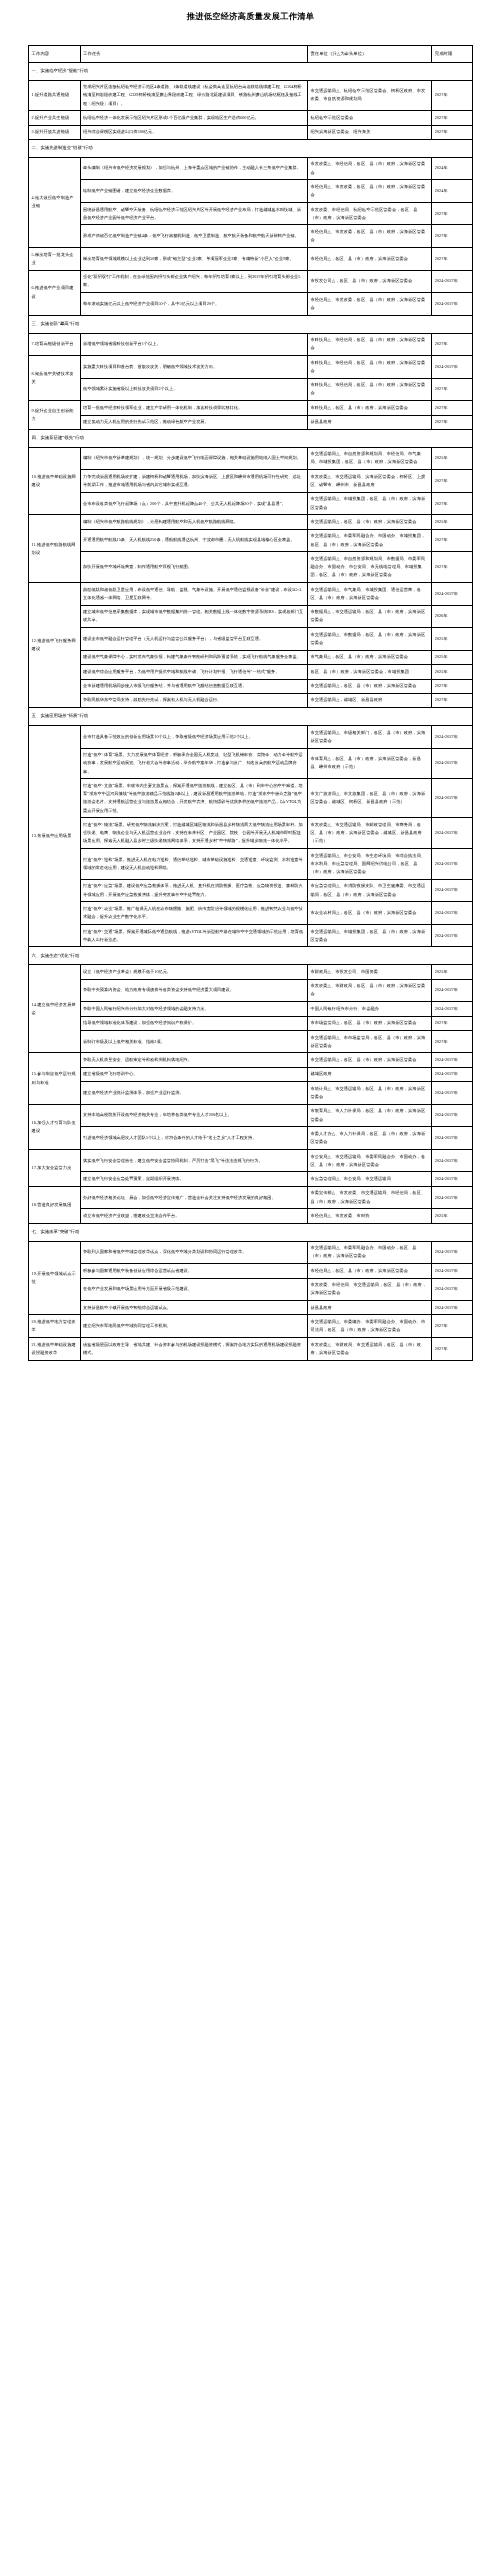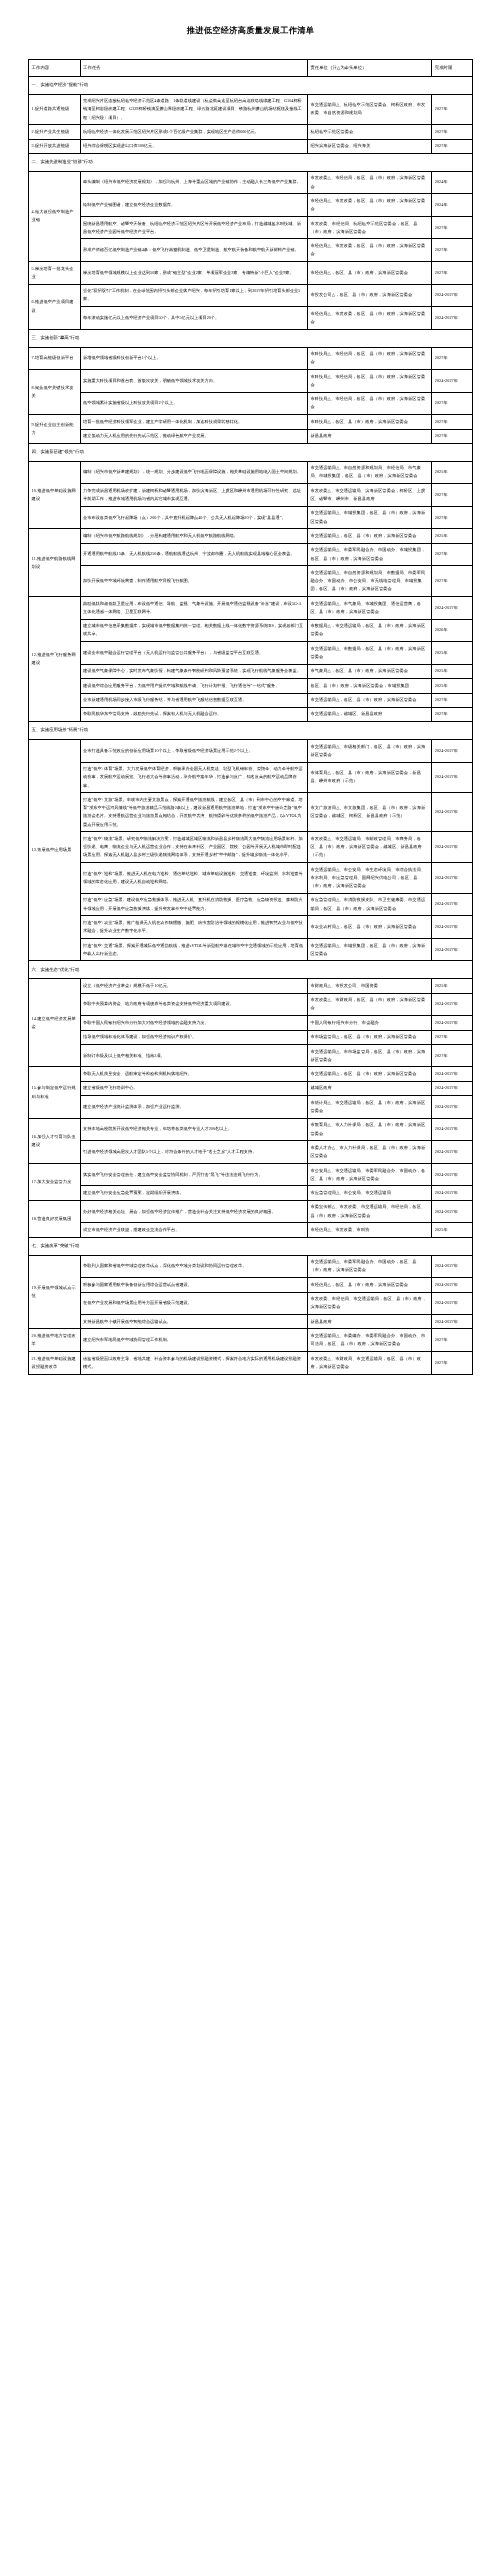--- a/index.html
+++ b/index.html
@@ -17,21 +17,21 @@
     width: 501px;
     box-sizing: border-box;
     padding: 0 28px 20.6px 28px;
   }
   .doc-title {
     text-align: center;
     font-family: Liberation Sans, sans-serif;
     font-weight: bold;
     font-size: 8.2px;
     letter-spacing: 0.3px;
-    padding-top: 25px;
+    padding-top: 11px;
     padding-bottom: 23px;
   }
   table.worklist {
     width: 100%;
     border-collapse: collapse;
     table-layout: fixed;
     font-size: 4.2px;
     line-height: 1.95;
   }
   table.worklist col.c-content { width: 11.6%; }

